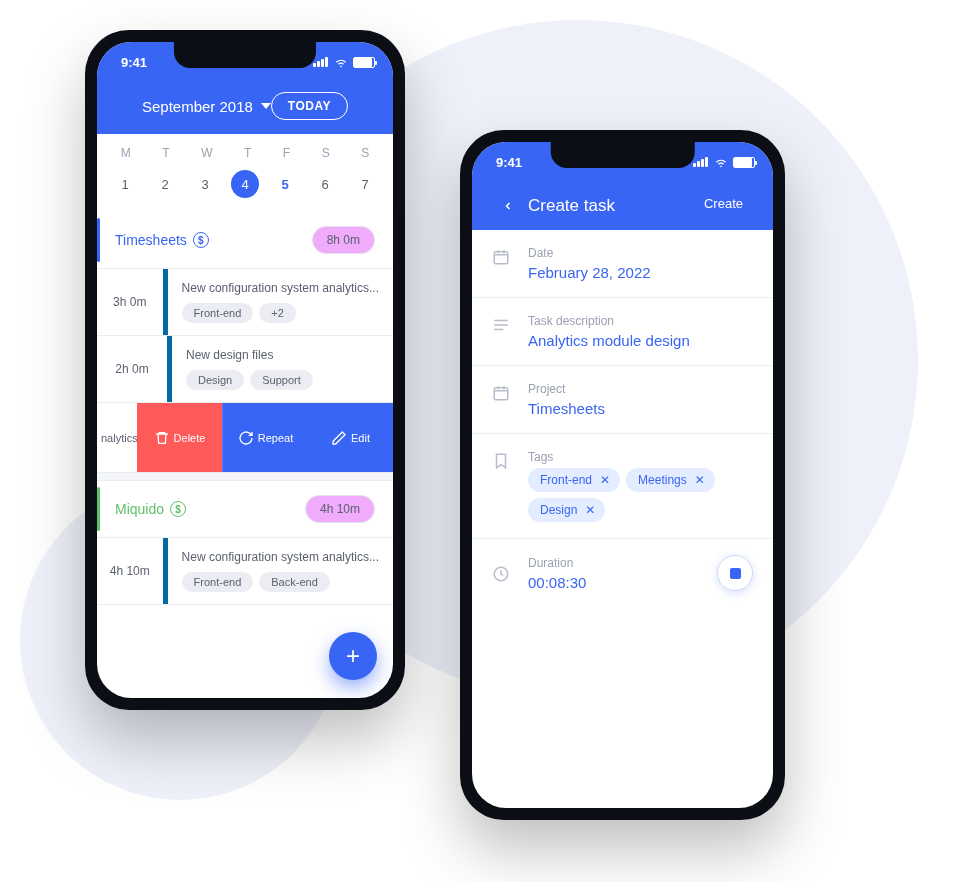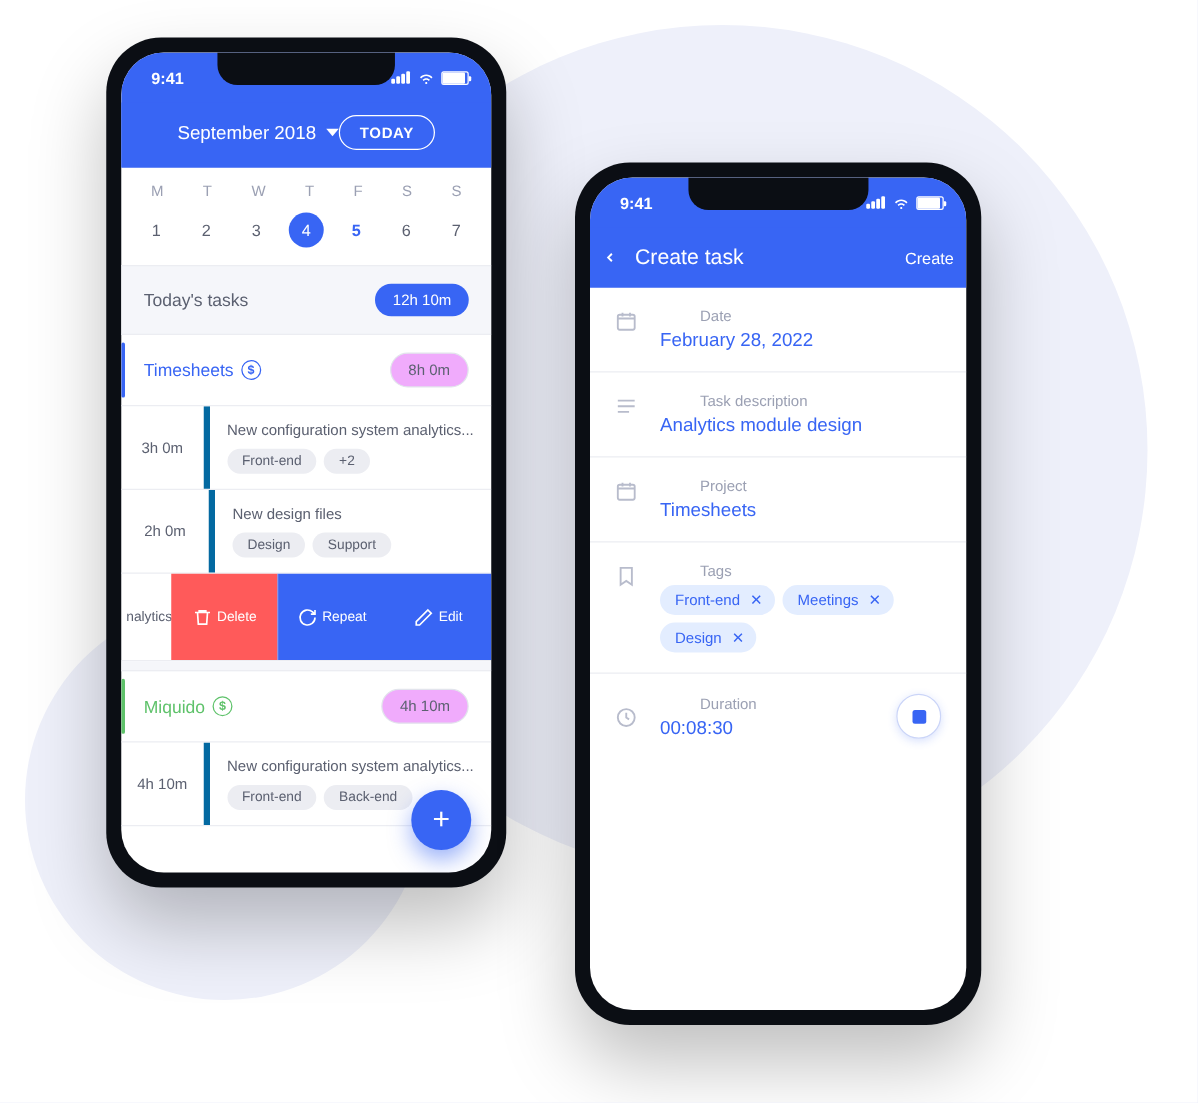--- a/index.html
+++ b/index.html
@@ -59,30 +59,30 @@
 .swipe-row { display: flex; height: 70px; border-bottom: 1px solid #ECEDF2; }
 .swipe-left { width: 40px; display: flex; align-items: center; font-size: 11px; color: #5B6070; padding-left: 4px;}
 .swipe-actions { flex: 1; display: flex; }
 .action { flex: 1; display: flex; flex-direction: row; align-items: center; justify-content: center; color: #fff; font-size: 11px; gap: 4px; }
 .action-delete { background: #FF5A5A; }
 .action-edit { background: #3865F4; }
 .action-repeat { background: #3865F4; border-left: 1px solid rgba(255,255,255,0.15); }
 
 .fab { position: absolute; right: 16px; bottom: 18px; width: 48px; height: 48px; border-radius: 50%; background: #3865F4; color: #fff; display: flex; align-items: center; justify-content: center; font-size: 24px; box-shadow: 0 8px 18px rgba(56,101,244,0.5); }
 
-.header2 { background: #3865F4; padding: 14px 10px; display: flex; justify-content: space-between; align-items: center; }
+.header2 { background: #3865F4; padding: 14px 30px; display: flex; justify-content: space-between; }
 .header2-left { display: flex; align-items: center; gap: 14px; }
 .header2-title { color: #fff; font-size: 17px; }
 .create-link { color: #fff; font-size: 13px; }
 .back-chevron { color: #fff; font-size: 18px; }
 
 .form-row { display: flex; gap: 16px; padding: 16px 20px; border-bottom: 1px solid #ECEDF2; }
 .form-icon { width: 20px; color: #B8BCCC; flex-shrink: 0; margin-top: 2px; }
 .form-content { flex: 1; }
-.form-label { color: #9BA0B3; font-size: 12px; margin-bottom: 4px; margin-left: 32px; }
+.form-label { color: #9BA0B3; font-size: 12px; margin-bottom: 4px; }
 .form-value { color: #3865F4; font-size: 15px; }
 .tag-list { display: flex; flex-wrap: wrap; gap: 6px; margin-top: 4px; }
 .tag-chip { background: #E3EDFF; color: #3865F4; font-size: 12px; padding: 5px 10px 5px 12px; border-radius: 14px; display: flex; align-items: center; gap: 8px; }
 .tag-x { color: #3865F4; font-size: 12px; }
 
 .duration-row { display: flex; align-items: center; gap: 16px; padding: 16px 20px; }
 .timer-btn { margin-left: auto; width: 36px; height: 36px; border-radius: 50%; border: 1.5px solid #CBD5F8; display: flex; align-items: center; justify-content: center; box-shadow: 0 2px 8px rgba(56,101,244,0.2); }
 .stop-square { width: 11px; height: 11px; background: #3865F4; border-radius: 2px; }
 
 svg { display: block; }
@@ -135,24 +135,20 @@
     <div class="days">
       <span class="day">1</span>
       <span class="day">2</span>
       <span class="day">3</span>
       <span class="day selected">4</span>
       <span class="day highlight">5</span>
       <span class="day">6</span>
       <span class="day">7</span>
     </div>
 
-    <div class="section-row">
-      <span class="label">Today's tasks</span>
-      <span class="pill pill-blue">12h 10m</span>
-    </div>
 
     <div class="project-row">
       <div class="accent-bar" style="background:#3865F4;"></div>
       <div class="left blue-text">
         <span class="name">Timesheets</span>
         <span class="dollar-circle">$</span>
       </div>
       <span class="pill pill-white">8h 0m</span>
     </div>
     <div class="task-row">

